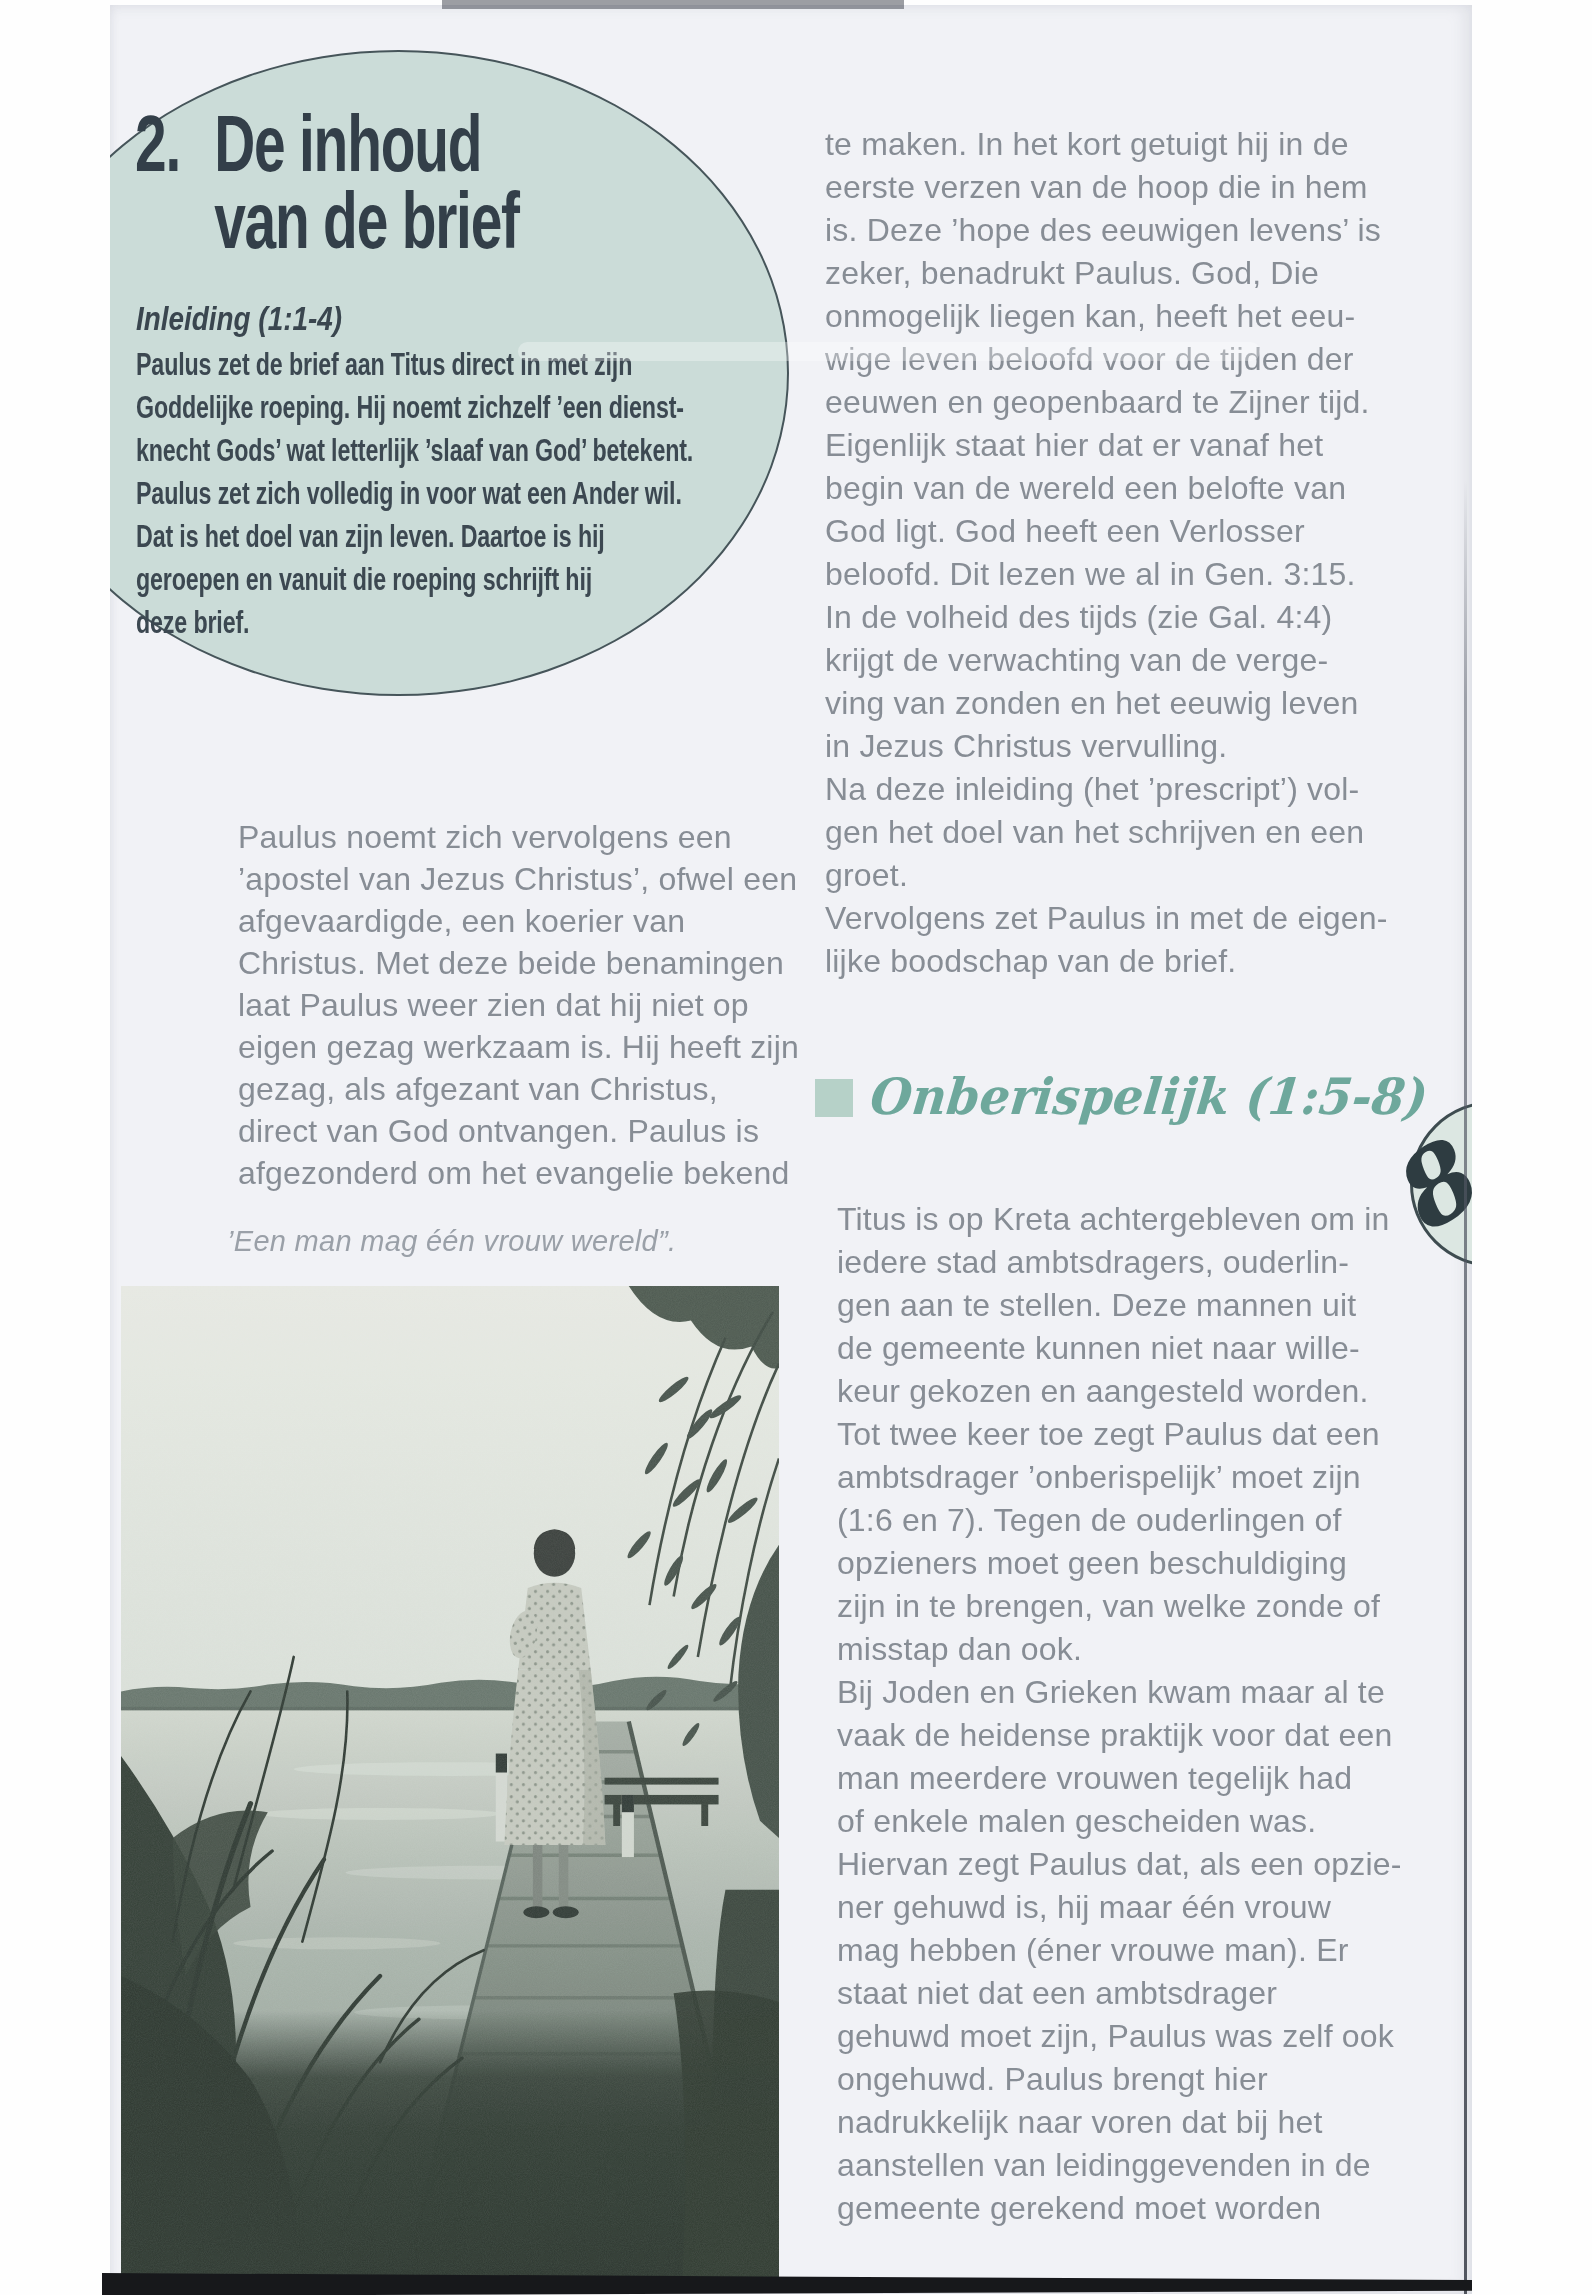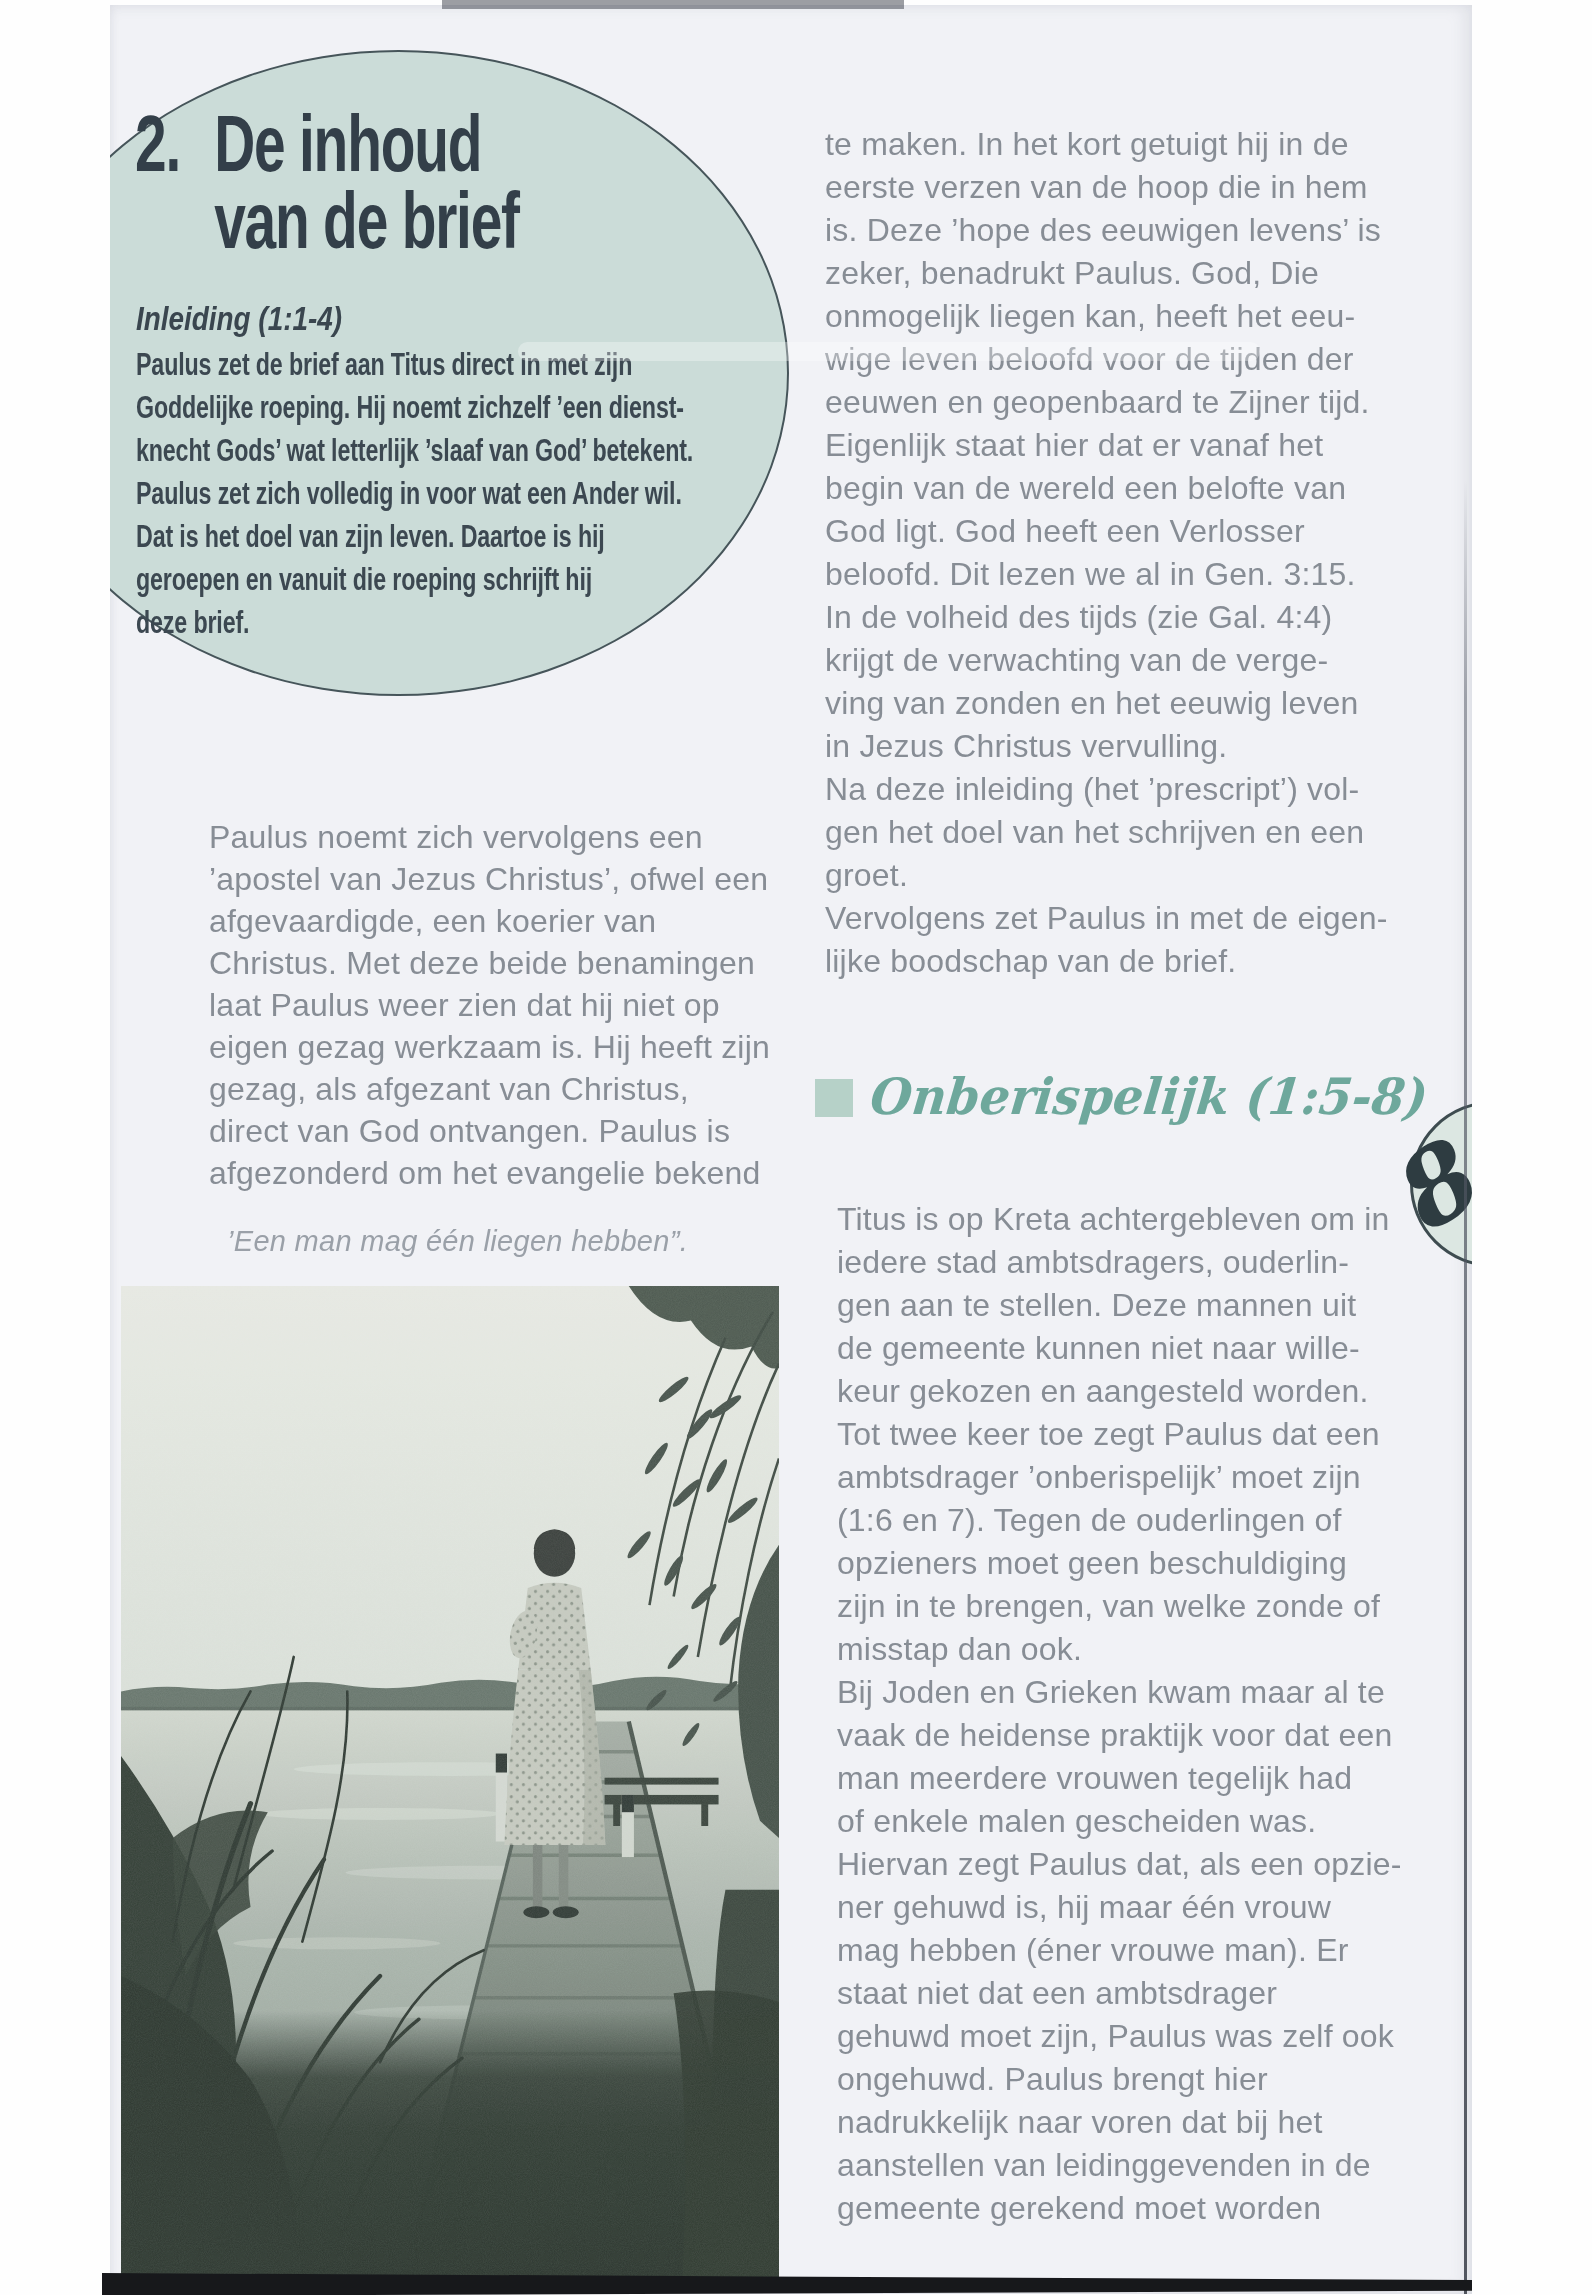--- a/index.html
+++ b/index.html
@@ -40,21 +40,21 @@
   .intro-text{
     position:absolute;left:136px;top:343px;
     color:#3c4851;font-weight:700;font-size:31px;line-height:43px;letter-spacing:-0.2px;
     transform:scaleX(.75);transform-origin:left top;white-space:pre;
   }
   
   .bodytxt{
     color:var(--body_text,#878d95);
     font-size:32px;letter-spacing:0.2px;white-space:pre;
   }
-  .col-left-para{position:absolute;left:209px;top:816px;line-height:42px;}
+  .col-left-para{position:absolute;left:238px;top:816px;line-height:42px;}
   .col-right-1{position:absolute;left:825px;top:123px;line-height:43px;}
   .col-right-2{position:absolute;left:837px;top:1198px;line-height:43px;}
   .photo-caption{
     position:absolute;left:227px;top:1225px;
     color:#9aa0a8;font-style:italic;font-size:29px;letter-spacing:0.3px;white-space:nowrap;
   }
   
   .sec-row{position:absolute;left:815px;top:1067px;display:flex;align-items:flex-start;}
   .bullet-sq{
     width:38px;height:38px;margin-top:12px;margin-right:21px;
@@ -129,21 +129,21 @@
 
   <div class="bodytxt col-left-para">Paulus noemt zich vervolgens een
 ’apostel van Jezus Christus’, ofwel een
 afgevaardigde, een koerier van
 Christus. Met deze beide benamingen
 laat Paulus weer zien dat hij niet op
 eigen gezag werkzaam is. Hij heeft zijn
 gezag, als afgezant van Christus,
 direct van God ontvangen. Paulus is
 afgezonderd om het evangelie bekend</div>
-  <div class="photo-caption">’Een man mag één liegen hebben”.</div>
+  <div class="photo-caption">’Een man mag één vrouw wereld”.</div>
 
   <div class="photo" role="img" aria-label="Zwart-witfoto: vrouw op een houten steiger aan een meer, riet op de voorgrond, takken rechtsboven">
     <svg viewBox="0 0 762 1150" preserveAspectRatio="none">
       <defs>
         <linearGradient id="sky" x1="0" y1="0" x2="0" y2="1">
           <stop offset="0" stop-color="#eef0ea"></stop>
             <stop offset="1" stop-color="#e0e5df"></stop>
         </linearGradient>
         <linearGradient id="water" x1="0" y1="0" x2="0" y2="1">
           <stop offset="0" stop-color="#d6dbd3"></stop>

